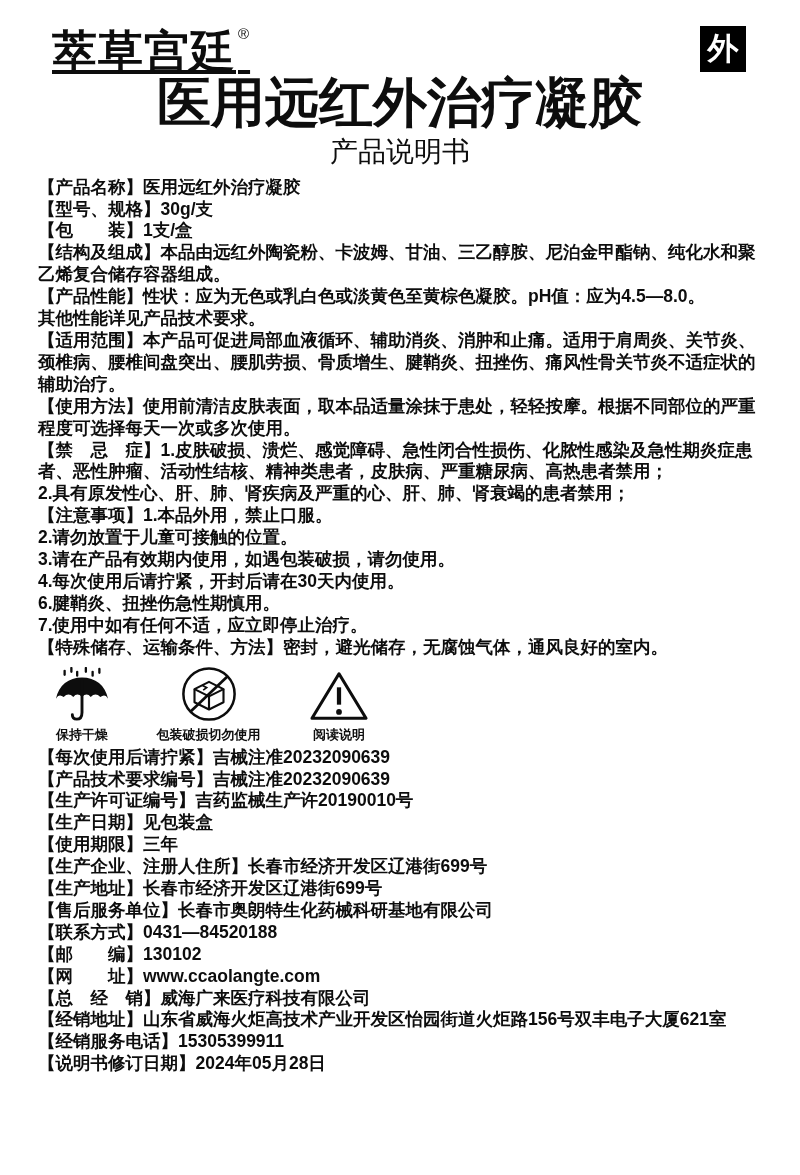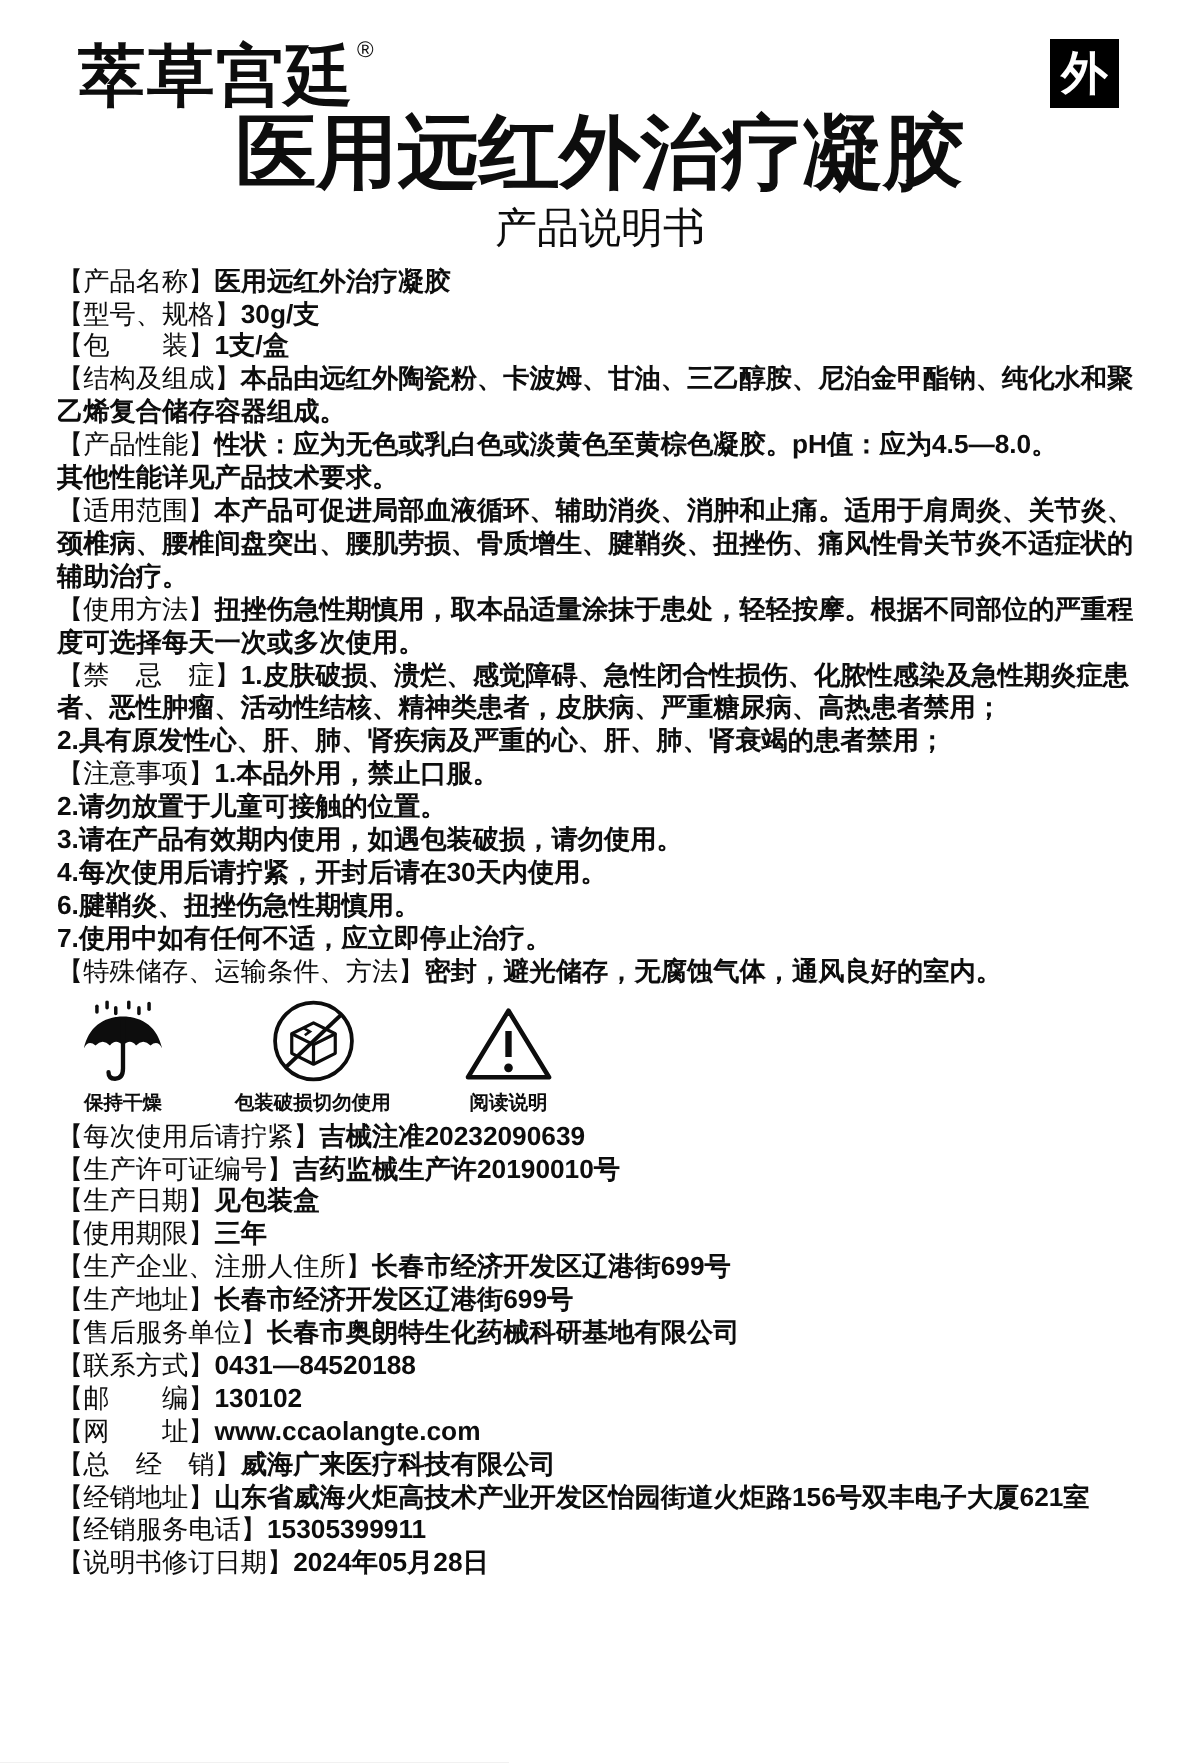--- a/index.html
+++ b/index.html
@@ -8,40 +8,40 @@
     width:800px;height:1175px;
     margin:0 auto;
     background:#ffffff;
     color:#0d0d0d;
     font-family:"Liberation Sans",sans-serif;
     overflow:hidden;
     box-sizing:border-box;
   }
   
   .brand-row{position:relative;padding:26px 40px 0 52px;height:64px;box-sizing:border-box;}
-  .brand{font-size:45px;font-weight:900;letter-spacing:1px;line-height:1;white-space:nowrap;}
+  .brand{font-size:45px;font-weight:900;letter-spacing:1px;line-height:1;white-space:nowrap;text-decoration:underline;}
   .brand sup{font-size:15px;font-weight:400;vertical-align:28px;margin-left:2px;}
   .badge{
     position:absolute;top:26px;right:54px;
     width:46px;height:46px;background:#000;color:#fff;
     display:flex;align-items:center;justify-content:center;
     font-size:31px;font-weight:700;
   }
   .title{
     margin:8px 0 0;text-align:center;
     font-size:54px;font-weight:900;line-height:1.12;letter-spacing:0;
   }
   .subtitle{
     margin:4px 0 8px;text-align:center;
     font-size:28px;font-weight:500;line-height:1.15;
   }
   
   .content{padding:0 38px;}
   .para{margin:0;font-size:17.5px;line-height:21.9px;font-weight:600;text-align:left;}
-  .para .lbl{font-weight:400;}
+  .para .lbl{font-weight:700;}
   
   .symbols{display:flex;align-items:flex-end;margin:6px 0 2px;}
   .sym{display:flex;flex-direction:column;align-items:center;justify-content:flex-end;margin:0;padding:0;}
   .sym svg{display:block;}
   .sym figcaption{font-size:13px;font-weight:600;white-space:nowrap;line-height:20px;margin-top:2px;}
   .sym-1{width:88px;}
   .sym-2{width:112px;}
   .sym-3{width:165px;}
   .sym-4{width:96px;}
 </style>
@@ -69,21 +69,21 @@
         <p class="para"><span class="lbl">【包　　装】</span><span class="txt">1支/盒</span></p>
 
         <p class="para"><span class="lbl">【结构及组成】</span><span class="txt">本品由远红外陶瓷粉、卡波姆、甘油、三乙醇胺、尼泊金甲酯钠、纯化水和聚乙烯复合储存容器组成。</span></p>
 
         <p class="para"><span class="lbl">【产品性能】</span><span class="txt">性状：应为无色或乳白色或淡黄色至黄棕色凝胶。pH值：应为4.5—8.0。</span></p>
 
         <p class="para"><span class="lbl"></span><span class="txt">其他性能详见产品技术要求。</span></p>
 
         <p class="para"><span class="lbl">【适用范围】</span><span class="txt">本产品可促进局部血液循环、辅助消炎、消肿和止痛。适用于肩周炎、关节炎、颈椎病、腰椎间盘突出、腰肌劳损、骨质增生、腱鞘炎、扭挫伤、痛风性骨关节炎不适症状的辅助治疗。</span></p>
 
-        <p class="para"><span class="lbl">【使用方法】</span><span class="txt">扭挫伤急性期慎用，取本品适量涂抹于患处，轻轻按摩。根据不同部位的严重程度可选择每天一次或多次使用。</span></p>
+        <p class="para"><span class="lbl">【使用方法】</span><span class="txt">使用前清洁皮肤表面，取本品适量涂抹于患处，轻轻按摩。根据不同部位的严重程度可选择每天一次或多次使用。</span></p>
 
         <p class="para"><span class="lbl">【禁　忌　症】</span><span class="txt">1.皮肤破损、溃烂、感觉障碍、急性闭合性损伤、化脓性感染及急性期炎症患者、恶性肿瘤、活动性结核、精神类患者，皮肤病、严重糖尿病、高热患者禁用；</span></p>
 
         <p class="para"><span class="lbl"></span><span class="txt">2.具有原发性心、肝、肺、肾疾病及严重的心、肝、肺、肾衰竭的患者禁用；</span></p>
 
 
         <p class="para"><span class="lbl">【注意事项】</span><span class="txt">1.本品外用，禁止口服。</span></p>
 
         <p class="para"><span class="lbl"></span><span class="txt">2.请勿放置于儿童可接触的位置。</span></p>
 
@@ -144,20 +144,21 @@
         </span>
         <figcaption>阅读说明</figcaption>
       </figure>
 
     </section>
 
     <section>
 
         <p class="para"><span class="lbl">【每次使用后请拧紧】</span><span class="txt">吉械注准20232090639</span></p>
 
+        <p class="para"><span class="lbl">【产品技术要求编号】</span><span class="txt">吉械注准20232090639</span></p>
 
         <p class="para"><span class="lbl">【生产许可证编号】</span><span class="txt">吉药监械生产许20190010号</span></p>
 
         <p class="para"><span class="lbl">【生产日期】</span><span class="txt">见包装盒</span></p>
 
         <p class="para"><span class="lbl">【使用期限】</span><span class="txt">三年</span></p>
 
 
         <p class="para"><span class="lbl">【生产企业、注册人住所】</span><span class="txt">长春市经济开发区辽港街699号</span></p>
 

